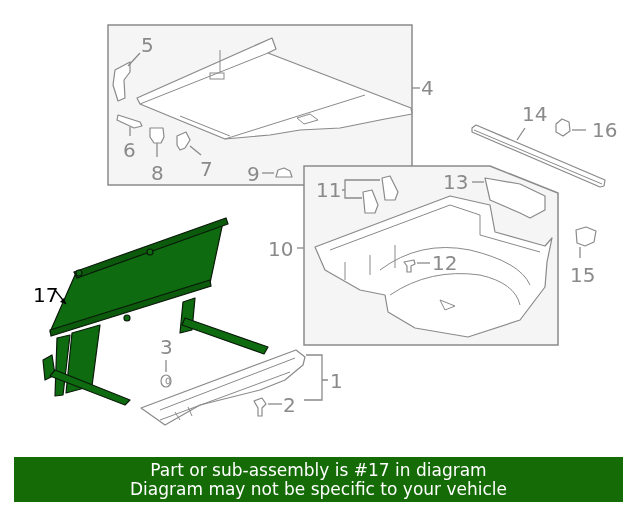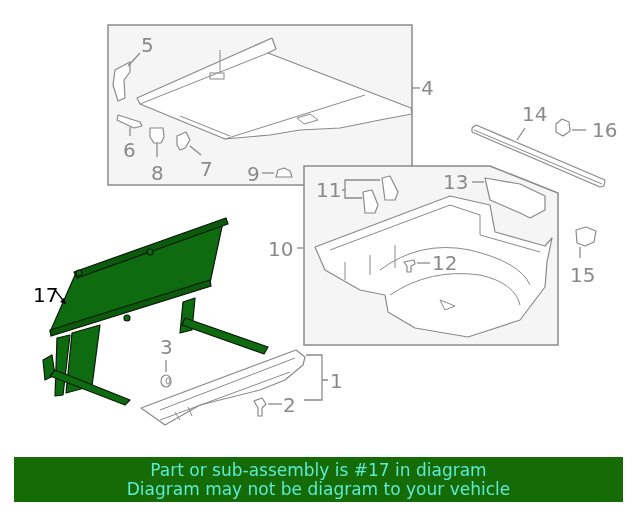--- a/index.html
+++ b/index.html
@@ -6,21 +6,21 @@
   body { width:640px; height:512px; position:relative; overflow:hidden; font-family:"DejaVu Sans", sans-serif; }
   #diagram { position:absolute; left:0; top:0; width:640px; height:512px; }
   .callout { font-family:"DejaVu Sans", sans-serif; font-size:20px; fill:#8a8a8a; }
   .callout-hl { font-family:"DejaVu Sans", sans-serif; font-size:20px; fill:#000000; }
   .part { fill:#ffffff; stroke:#8a8a8a; stroke-width:1.2; stroke-linejoin:round; }
   .part-thin { fill:none; stroke:#8a8a8a; stroke-width:1; }
   .box { fill:#f5f5f5; stroke:#8a8a8a; stroke-width:1.5; }
   .lead { fill:none; stroke:#8a8a8a; stroke-width:1.3; }
   .hl { fill:#0f6b0f; stroke:#0a1a0a; stroke-width:1.2; stroke-linejoin:round; }
   .hl-dark { fill:#0c5a0c; stroke:#0a1a0a; stroke-width:1.2; }
-  #banner { position:absolute; left:14px; top:457px; width:609px; height:45px; background:#156b06; color:#5eead4;
+  #banner { position:absolute; left:14px; top:457px; width:609px; height:45px; background:#156b06; color:#ffffff;
             text-align:center; font-family:"DejaVu Sans", sans-serif; font-size:17px; line-height:19px; padding-top:4px; box-sizing:border-box; }
   #banner div { white-space:nowrap; }
 </style>
 </head>
 <body>
 
 <svg id="diagram" viewBox="0 0 640 512" xmlns="http://www.w3.org/2000/svg">
 
   <g>
     <rect class="box" x="108" y="25" width="304" height="160"></rect>
@@ -164,14 +164,14 @@
 
   <g>
     <path class="part" d="M254,401 L262,398 L266,404 L262,408 L262,416 L258,416 L258,408 Z"></path>
     <path class="lead" d="M268,404 L282,404"></path>
     <text class="callout" x="283" y="412">2</text>
   </g>
 </svg>
 
 <div id="banner">
   <div>Part or sub-assembly is #17 in diagram</div>
-  <div>Diagram may not be diagram to your vehicle</div>
+  <div>Diagram may not be specific to your vehicle</div>
 </div>
 
 </body></html>

